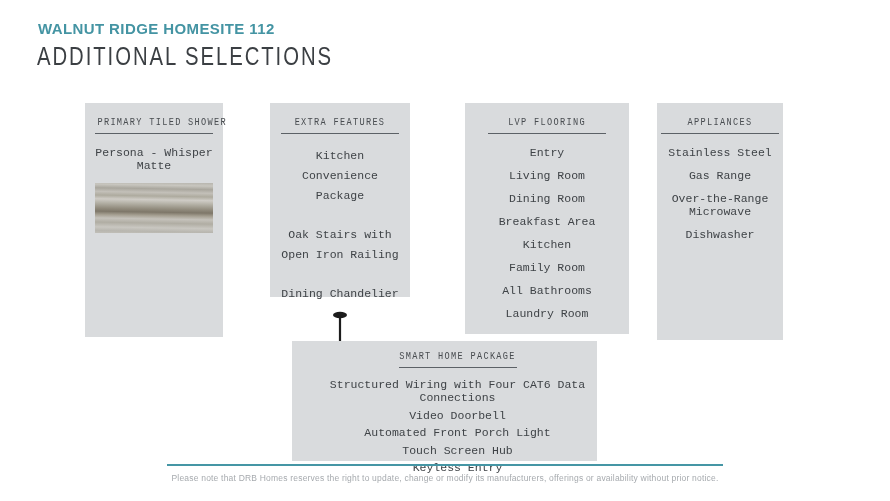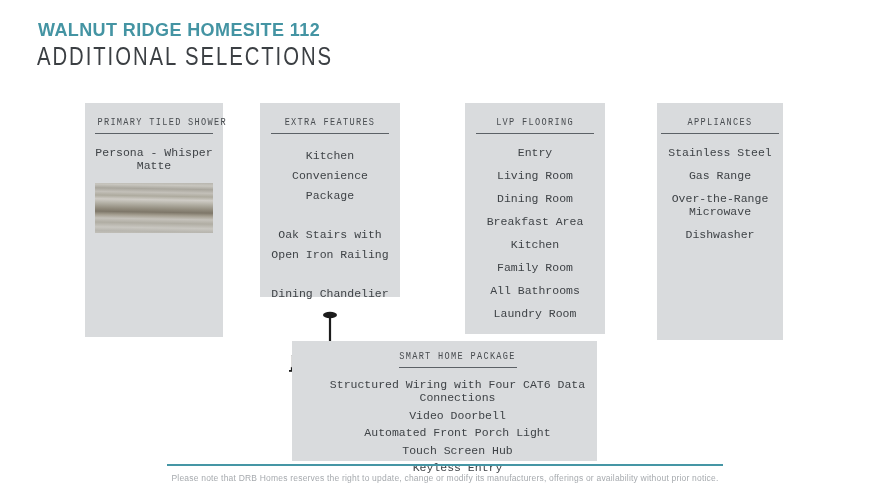--- a/index.html
+++ b/index.html
@@ -5,42 +5,42 @@
   * { margin: 0; padding: 0; box-sizing: border-box; }
   html, body { background: #ffffff; }
   body {
     width: 890px; height: 501px;
     position: relative;
     font-family: "Liberation Sans", sans-serif;
     overflow: hidden;
   }
   .eyebrow {
     position: absolute; left: 38px; top: 20px;
-    font-size: 18px; font-weight: 700;
+    font-size: 15px; font-weight: 700;
     letter-spacing: 0.4px;
     color: #4494a3;
   }
   .page-title {
     position: absolute; left: 37px; top: 41px;
     font-size: 26px; font-weight: 400;
     letter-spacing: 2.5px;
     color: #3b3f43;
     transform: scaleX(0.78);
     transform-origin: left top;
     white-space: nowrap;
   }
   .card {
     position: absolute;
     background: #d9dbdd;
     text-align: center;
     font-family: Liberation Mono, monospace;
   }
   .card-shower  { left: 85px;  top: 103px; width: 138px; height: 234px; }
-  .card-extra   { left: 260px; top: 103px; width: 140px; height: 194px; }
-  .card-lvp     { left: 465px; top: 103px; width: 140px; height: 231px; }
+  .card-extra   { left: 270px; top: 103px; width: 140px; height: 194px; }
+  .card-lvp     { left: 465px; top: 103px; width: 164px; height: 231px; }
   .card-appl    { left: 657px; top: 103px; width: 126px; height: 237px; }
   .card-smart   { left: 292px; top: 341px; width: 305px; height: 120px; padding-left: 26px; }
   .card-title {
     display: block;
     margin-top: 13px;
     font-size: 10.5px; font-weight: 400;
     letter-spacing: 1.6px;
     color: #484c50;
     transform: scaleX(0.82);
     transform-origin: 50% 50%;

